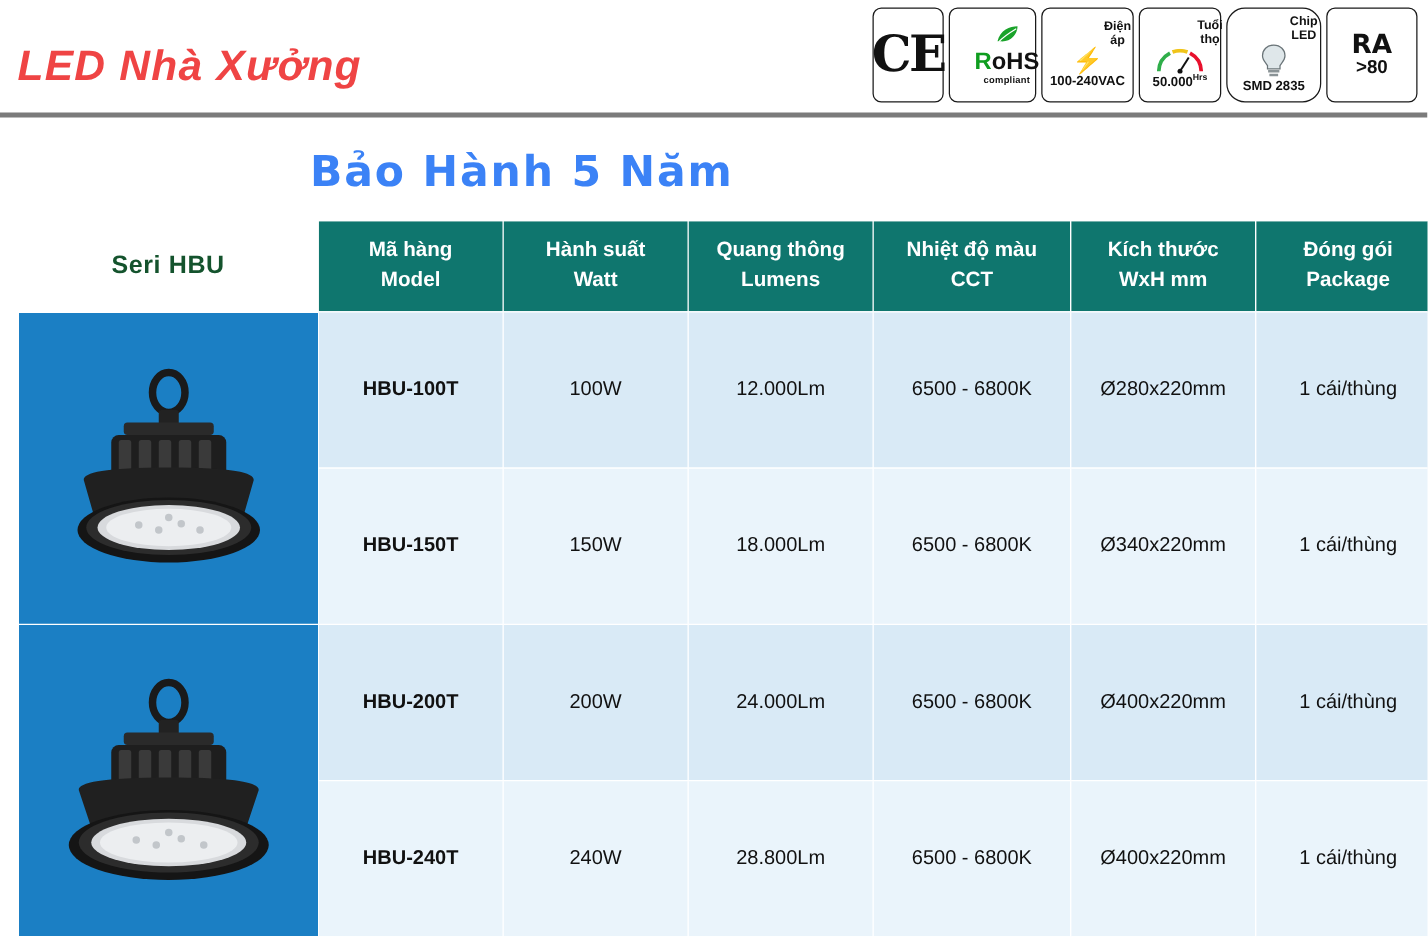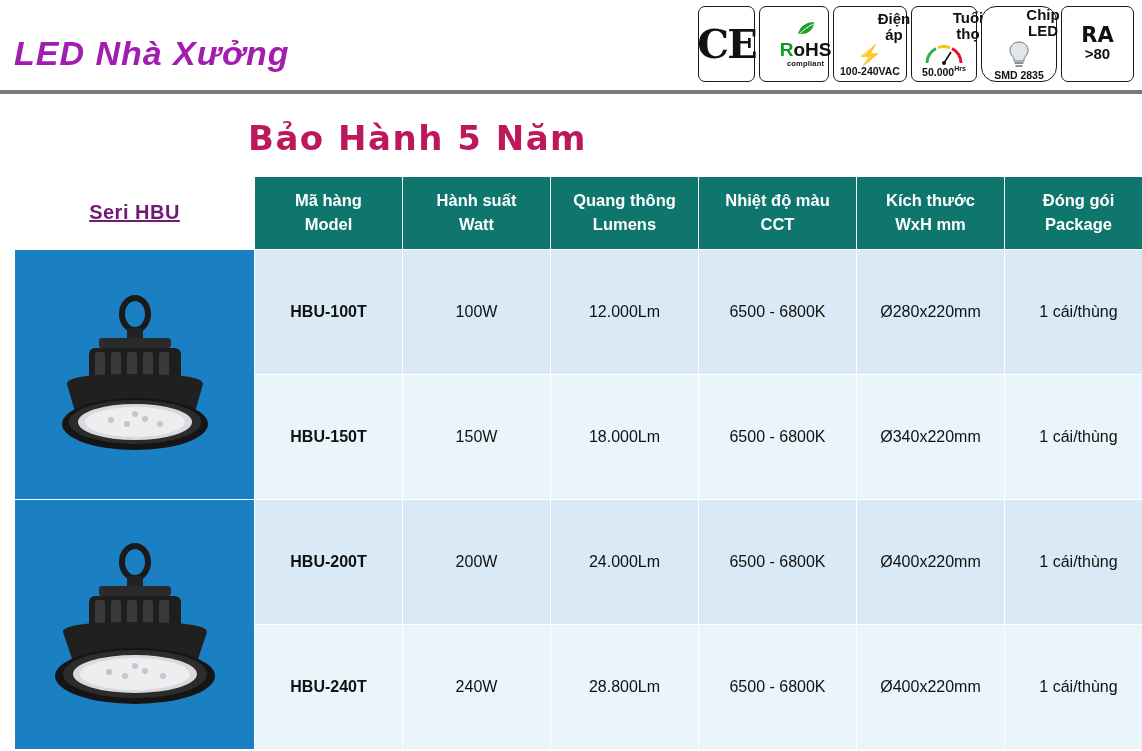--- a/index.html
+++ b/index.html
@@ -21,21 +21,21 @@
     height: 92px;
     box-sizing: border-box;
   }
   .brand-title {
     position: absolute;
     left: 14px;
     top: 34px;
     font-size: 34px;
     font-weight: bold;
     font-style: italic;
-    color: #a21caf;
+    color: #ef4444;
     letter-spacing: 1px;
     white-space: nowrap;
   }
   .header-rule {
     position: absolute;
     left: 0;
     right: 0;
     top: 90px;
     height: 4px;
     background: #7b7b7b;
@@ -88,21 +88,21 @@
     font-weight: bold;
     line-height: 1;
   }
   .rohs-word .r { color: #0f9d1f; }
   .rohs-sub {
     font-size: 7.5px;
     font-weight: bold;
     letter-spacing: .2px;
   }
   .badge-cap {
-    font-size: 15px;
+    font-size: 10px;
     font-weight: bold;
     line-height: 1.1;
     padding-left: 48px;
   }
   .badge-val {
     font-size: 10.5px;
     font-weight: bold;
     line-height: 1.1;
     white-space: nowrap;
   }
@@ -137,21 +137,21 @@
     line-height: 1.1;
   }
 
   
   .warranty {
     position: absolute;
     left: 248px;
     top: 118px;
     font-size: 34px;
     font-weight: bold;
-    color: #be185d;
+    color: #3b82f6;
     letter-spacing: 1.5px;
     font-family: "DejaVu Sans", sans-serif;
   }
 
   
   .sheet {
     position: absolute;
     left: 14px;
     top: 176px;
     width: 1114px;
@@ -170,25 +170,24 @@
   .col-model  { width: 148px; }
   .col-watt   { width: 148px; }
   .col-lumen  { width: 148px; }
   .col-cct    { width: 158px; }
   .col-size   { width: 148px; }
   .col-pack   { width: 148px; }
 
   .series-head {
     background: #ffffff;
     border: 1px solid #ffffff;
-    color: #701a75;
+    color: #14532d;
     font-size: 20px;
     font-weight: bold;
     letter-spacing: .5px;
-    text-decoration: underline;
   }
   th.hdr {
     background: #0f766e;
     color: #ffffff;
     font-size: 16.5px;
     font-weight: bold;
     padding: 12px 2px;
     line-height: 1.45;
   }
   td.cell {

